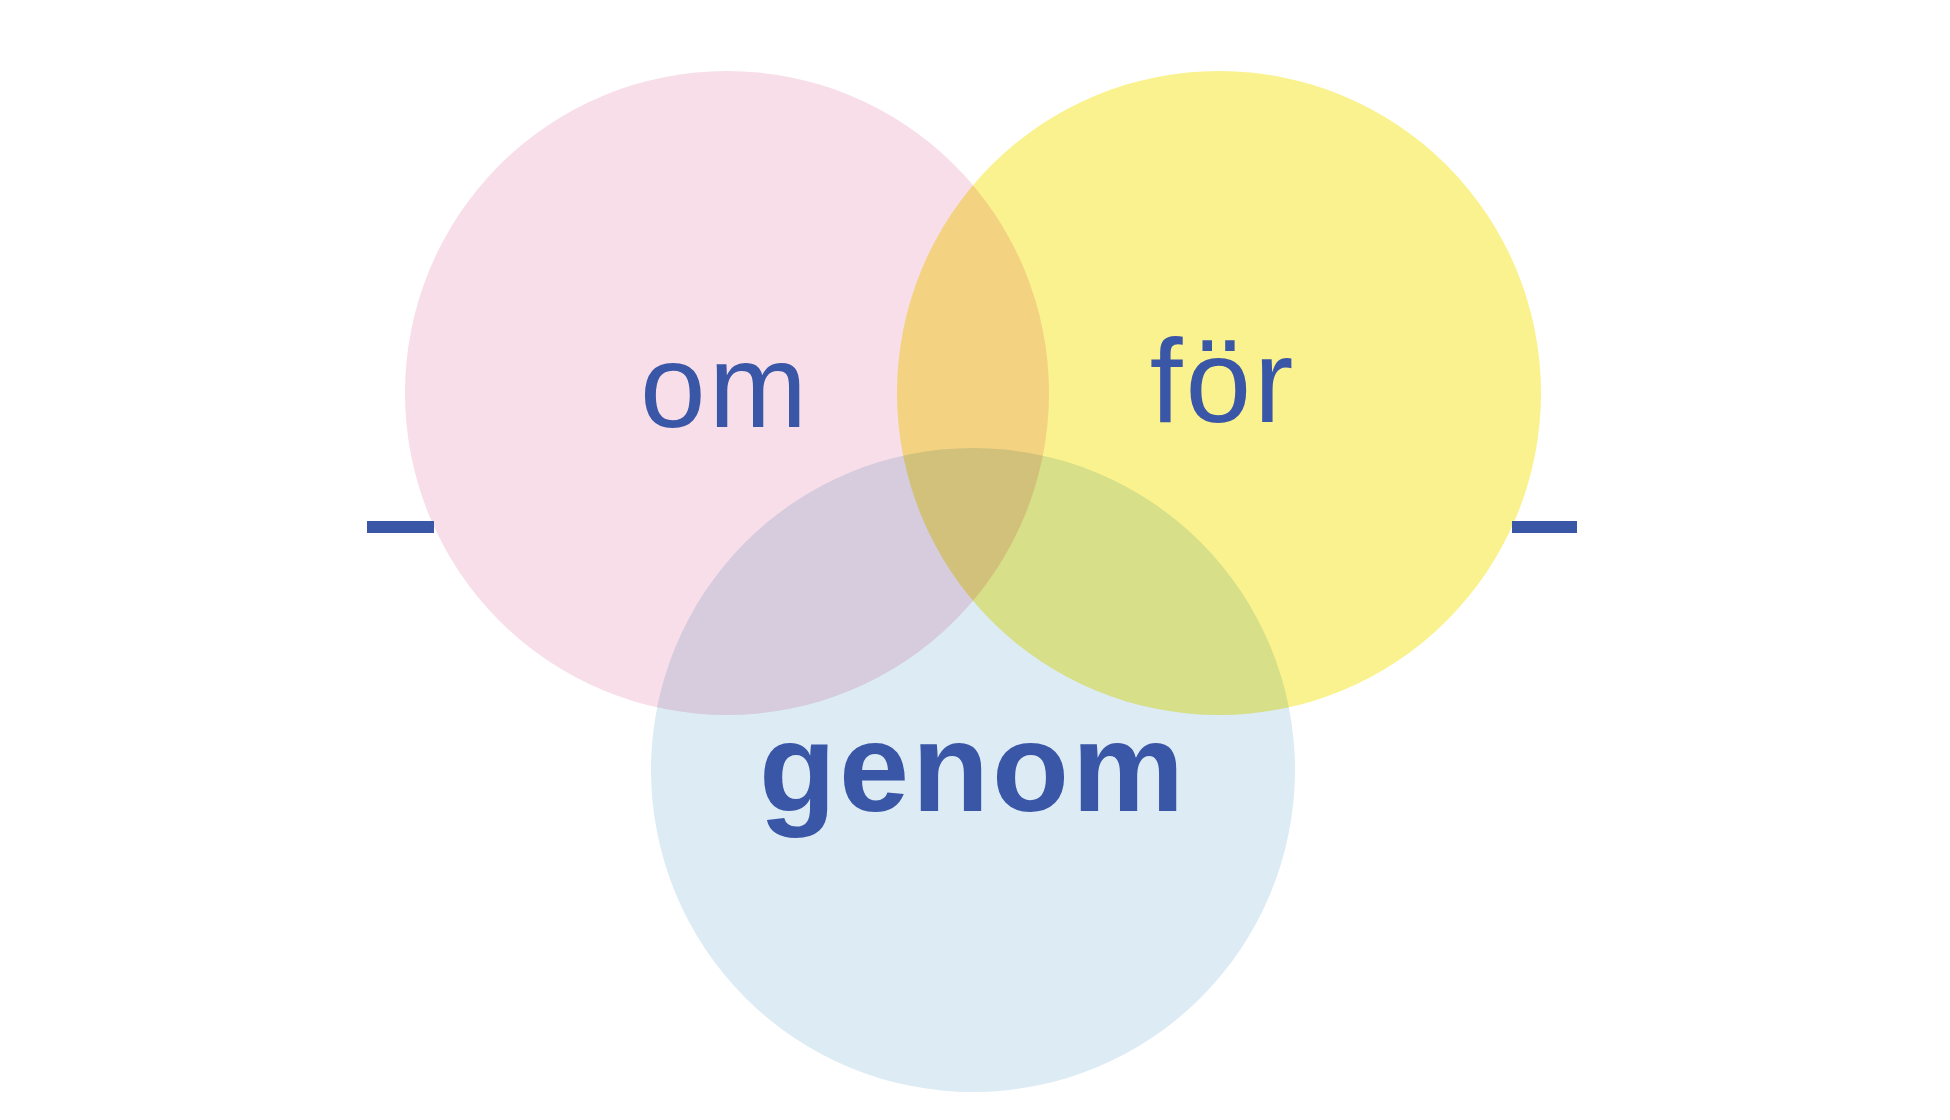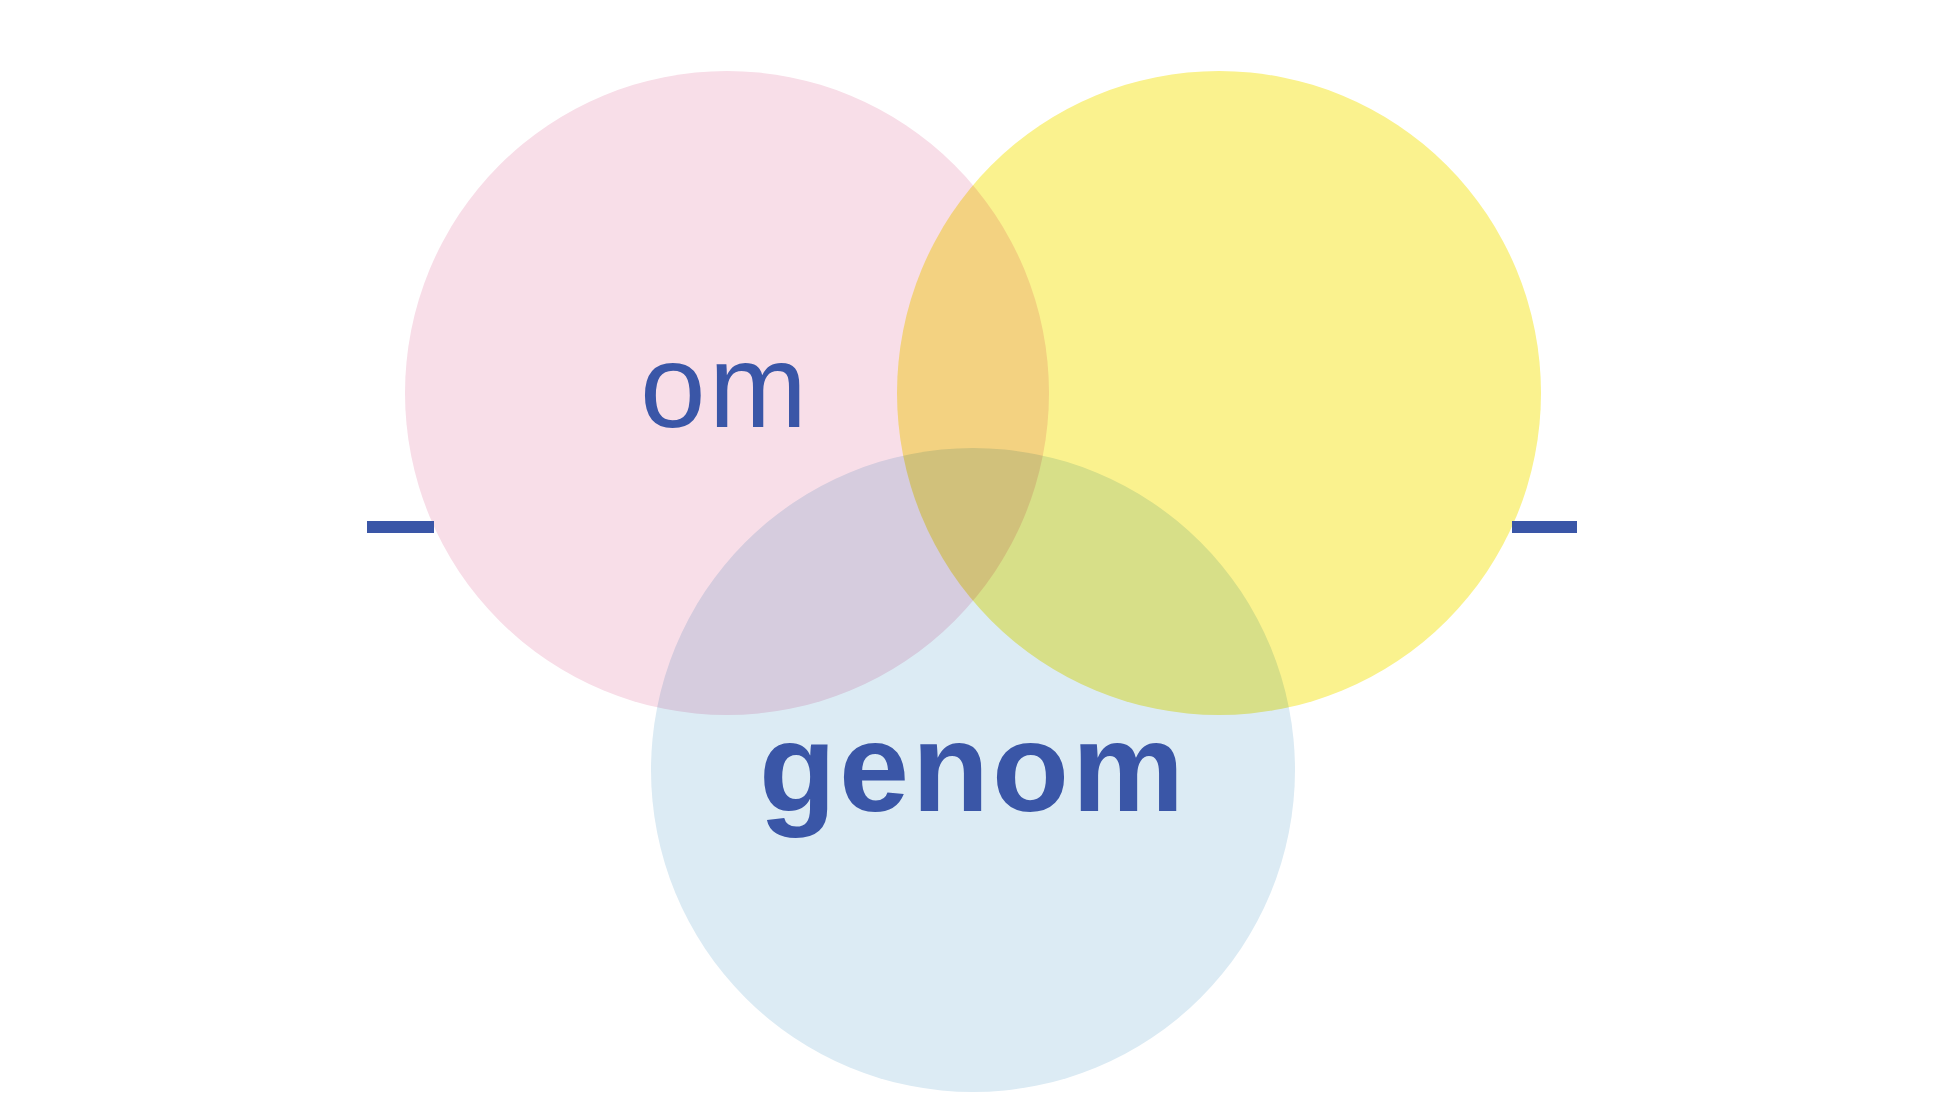--- a/index.html
+++ b/index.html
@@ -62,16 +62,17 @@
   <div class="dash dash-right" style="background-color: rgb(58, 86, 167);"></div>
 
   <div class="circles">
     <div class="circle circle-om" style="background-color: rgb(248, 222, 232);"></div>
     <div class="circle circle-for" style="background-color: rgb(250, 242, 142);"></div>
     <div class="circle circle-genom" style="background-color: rgb(220, 235, 244);"></div>
   </div>
 
   <div class="venn-label label-om" style="color: rgb(58, 86, 167);">om</div>
 
+  <div class="venn-label label-for" style="color: rgb(58, 86, 167);">för</div>
 
   <div class="venn-label label-genom" style="color: rgb(58, 86, 167);">genom</div>
 
 </div>
 
 </body></html>

